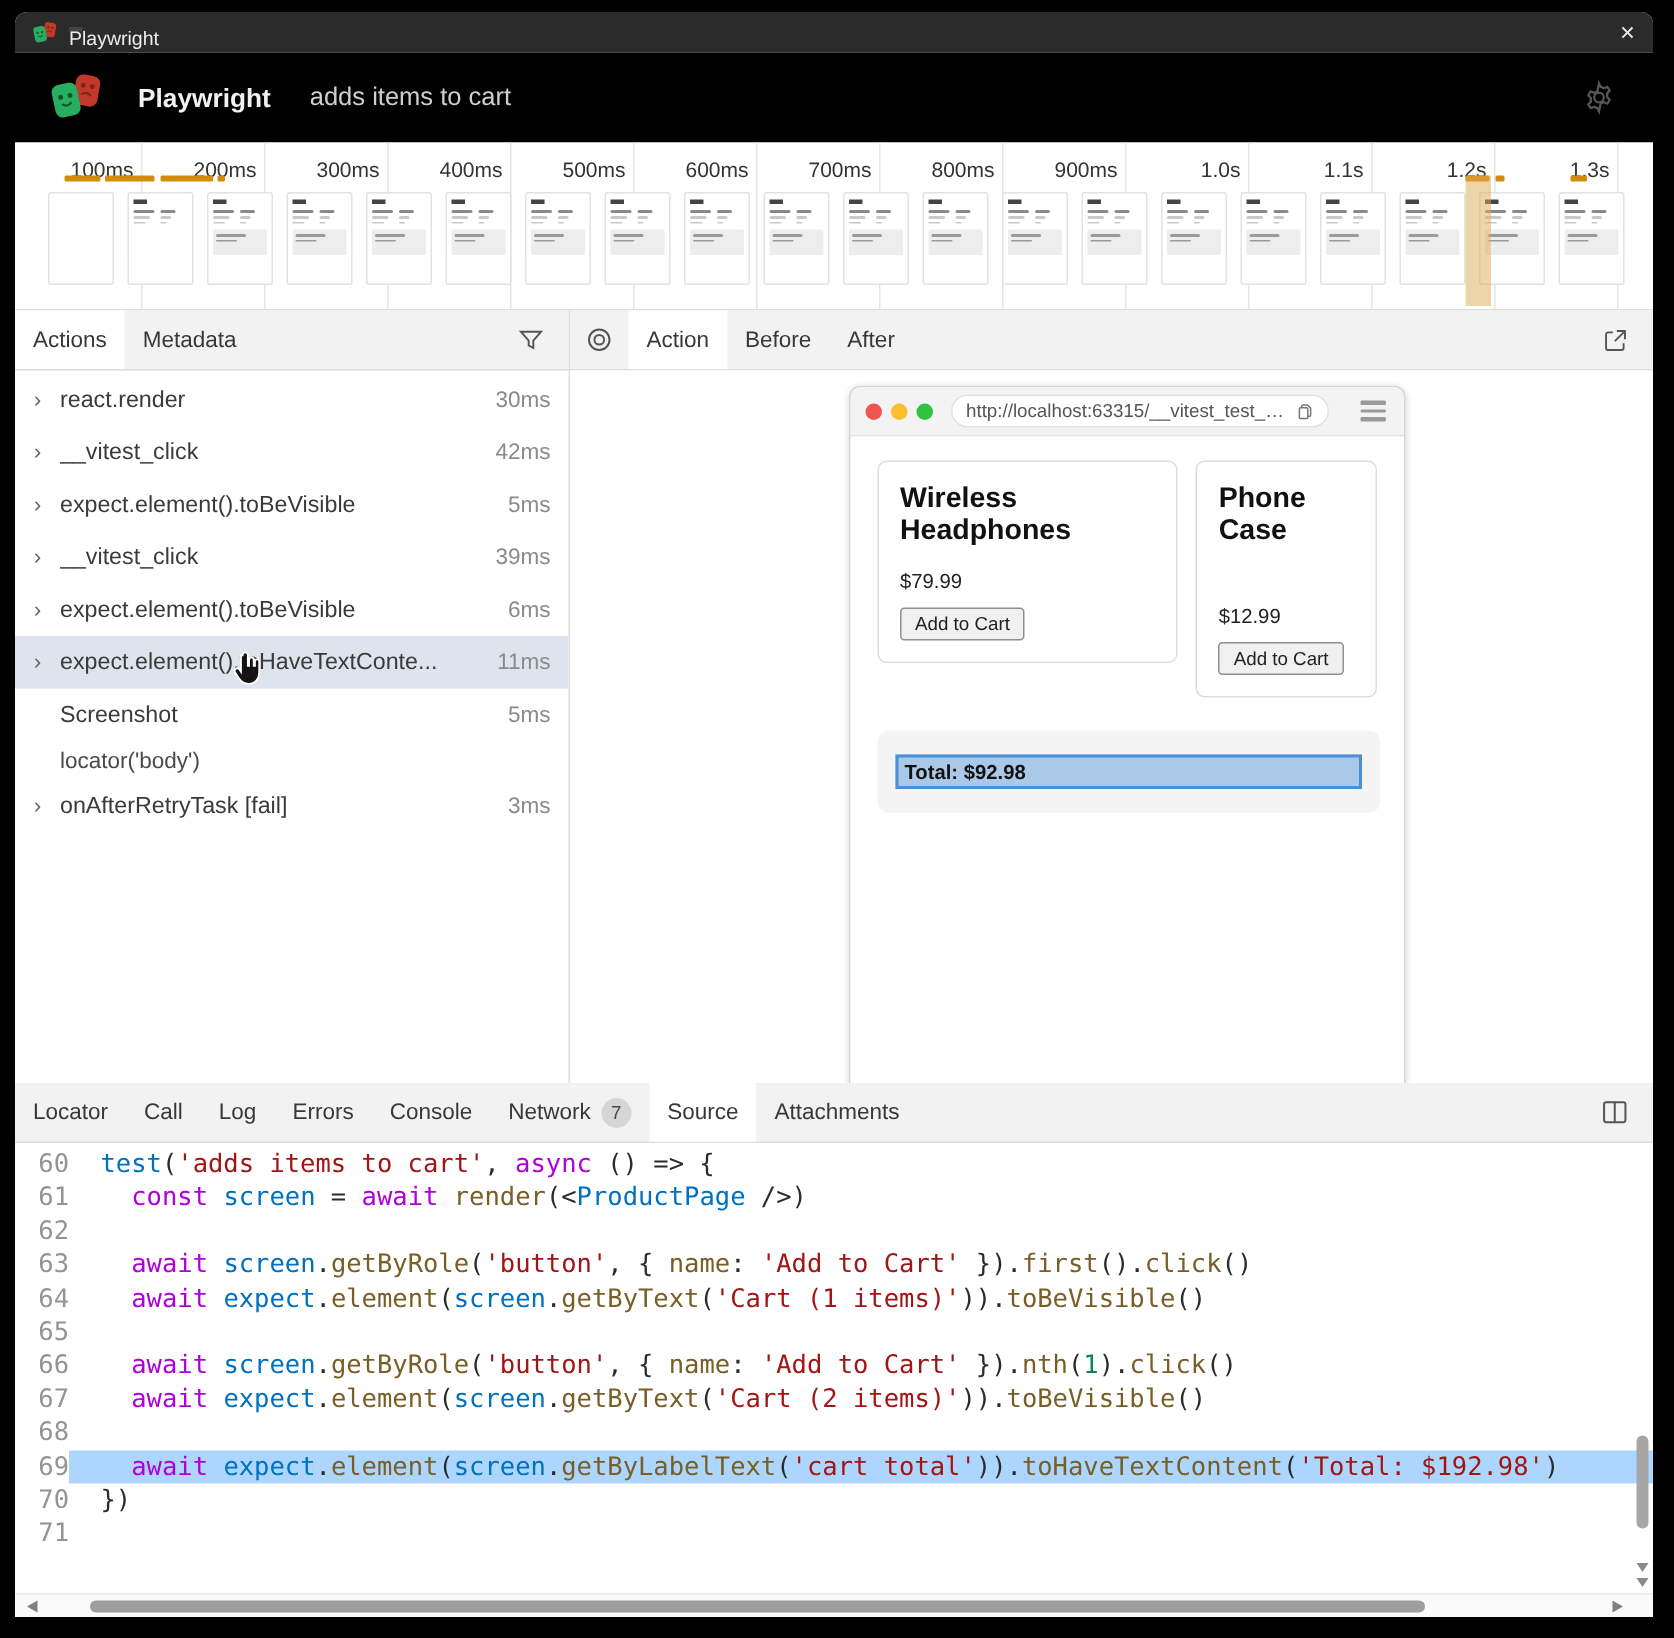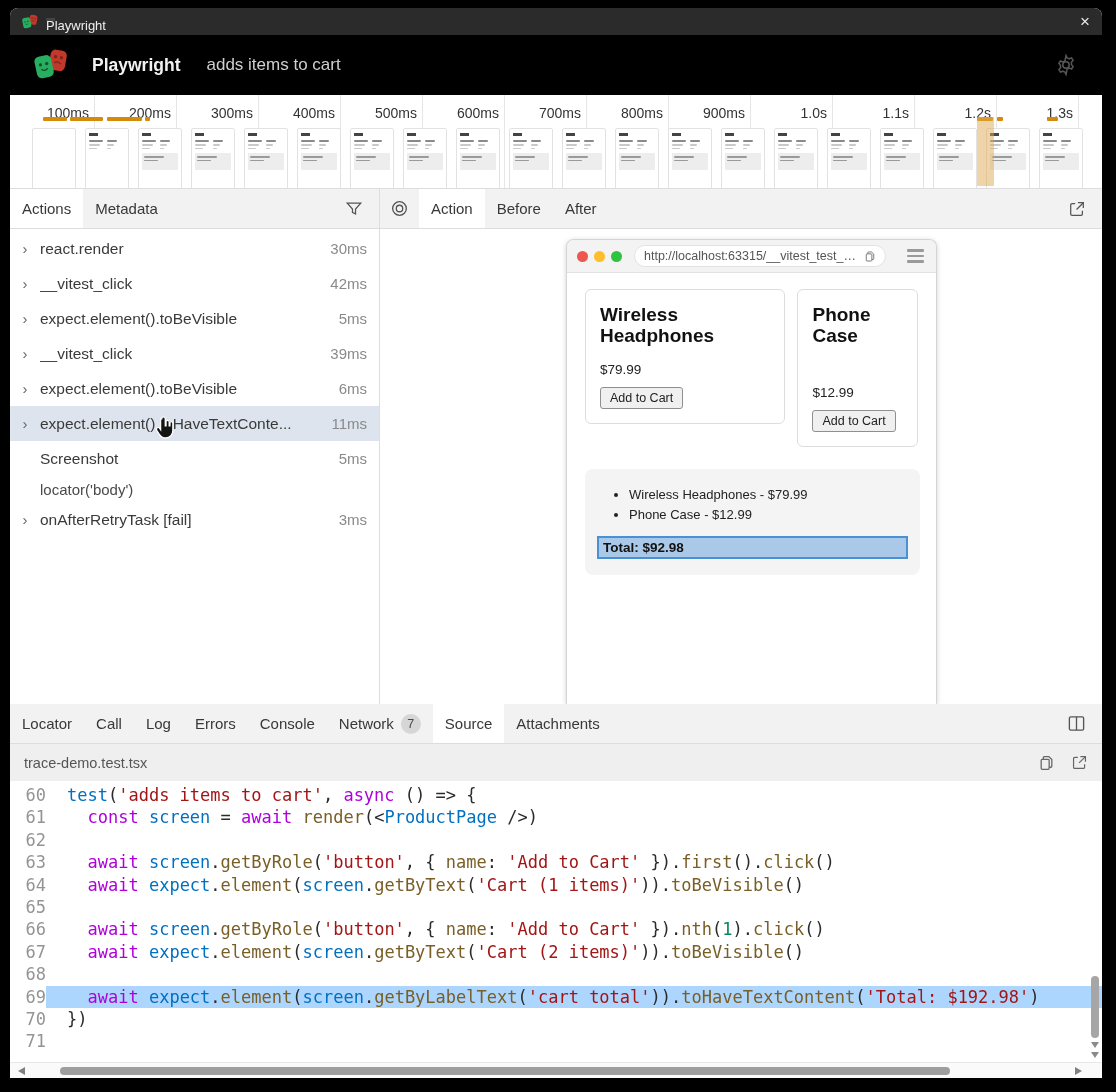--- a/index.html
+++ b/index.html
@@ -19,21 +19,21 @@
   .titlebar .masks{width:16px;height:16px;margin-right:8px}
   .titlebar .t-title{color:#ededed;font-size:13px}
   .titlebar .close{margin-left:auto;color:#e8e8e8;font-size:17px;line-height:1;cursor:default}
   
   .header{height:60px;background:#000;display:flex;align-items:center;padding:0 24px;flex:none}
   .header .masks{width:34px;height:34px;margin-right:24px}
   .header .app{color:#f2f2f2;font-size:17.5px;font-weight:bold;margin-right:26px}
   .header .test{color:#cfcfcf;font-size:17px}
   .header .gear{margin-left:auto;width:24px;height:24px}
   
-  .timeline{height:94px;background:#fff;border-bottom:1px solid #ddd;position:relative;flex:none;overflow:hidden}
+  .timeline{height:112px;background:#fff;border-bottom:1px solid #ddd;position:relative;flex:none;overflow:hidden}
   .tick-line{position:absolute;top:0;bottom:0;width:1px;background:#e6e6e6}
   .tick-label{position:absolute;top:10px;font-size:14px;color:#333;transform:translateX(-100%);padding-right:5px;white-space:nowrap}
   .dur-mark{position:absolute;top:22px;height:4px;background:var(--accent);border-radius:1px}
   .band{position:absolute;top:22px;bottom:2px;background:rgba(223,169,84,.5);z-index:3}
   .thumb{position:absolute;top:33px;width:44px;height:62px;background:#fff;border:1px solid #e2e2e2;
     border-radius:2px;padding:4px 3px;z-index:2}
   .t-title{width:9px;height:3px;background:#444;margin-bottom:4px}
   .t-cards{display:flex;gap:4px}
   .t-col{display:flex;flex-direction:column;gap:2px}
   .t-bar{height:2px;background:#8a8a8a;border-radius:1px}
@@ -671,24 +671,20 @@
                   <div class="p-price">$79.99</div>
                   <button class="p-btn">Add to Cart</button>
                 </div>
                 <div class="p-card c1">
                   <div class="p-name">Phone Case</div>
                   <div class="p-price">$12.99</div>
                   <button class="p-btn">Add to Cart</button>
                 </div>
               </div>
             <div class="cart">
-              <ul id="cart-list">
-                  <li>Wireless Headphones - $79.99</li>
-                  <li>Phone Case - $12.99</li>
-                </ul>
               <div class="cart-total">Total: $92.98</div>
             </div>
           </div>
         </div>
       </div>
     </div>
   </div>
 
   <div class="bottom">
     <div class="tabbar">
@@ -718,34 +714,20 @@
           <div class="tab">
             <span>Attachments</span>
           </div>
         </div>
       <div class="bar-icon right">
         <svg width="19" height="19" viewBox="0 0 20 20" fill="none" stroke="#555" stroke-width="1.4">
           <rect x="2.5" y="3" width="15" height="14" rx="1.5"></rect>
             <path d="M10 3v14"></path>
         </svg>
       </div>
-    </div>
-    <div class="filebar">
-      <span>trace-demo.test.tsx</span>
-      <span class="f-icons">
-        <svg width="17" height="18" viewBox="0 0 16 16" fill="none" stroke="#666" stroke-width="1.2">
-          <path d="M5 4.5V3a1 1 0 0 1 1-1h4.2L13 4.8V11a1 1 0 0 1-1 1h-1.5"></path>
-          <rect x="3" y="4.5" width="7.5" height="9.5" rx="1"></rect>
-        </svg>
-        <svg width="17" height="17" viewBox="0 0 20 20" fill="none" stroke="#666" stroke-width="1.4">
-          <path d="M8 4H4.5A1.5 1.5 0 0 0 3 5.5v10A1.5 1.5 0 0 0 4.5 17h10a1.5 1.5 0 0 0 1.5-1.5V12"></path>
-          <path d="M11 3h6v6"></path>
-            <path d="M17 3l-7.5 7.5"></path>
-        </svg>
-      </span>
     </div>
     <div class="code-wrap">
       <div class="code-lines" id="code-lines">
           <div class="code-line"><span class="gutter">60</span><span class="code-txt"><span class="tk-var">test</span><span class="tk-plain">(</span><span class="tk-str">'adds items to cart'</span><span class="tk-plain">, </span><span class="tk-kw">async</span><span class="tk-plain"> () =&gt; {</span></span></div>
           <div class="code-line"><span class="gutter">61</span><span class="code-txt"><span class="tk-plain">  </span><span class="tk-kw">const</span><span class="tk-plain"> </span><span class="tk-var">screen</span><span class="tk-plain"> = </span><span class="tk-kw">await</span><span class="tk-plain"> </span><span class="tk-fn">render</span><span class="tk-plain">(&lt;</span><span class="tk-var">ProductPage</span><span class="tk-plain"> /&gt;)</span></span></div>
           <div class="code-line"><span class="gutter">62</span><span class="code-txt"></span></div>
           <div class="code-line"><span class="gutter">63</span><span class="code-txt"><span class="tk-plain">  </span><span class="tk-kw">await</span><span class="tk-plain"> </span><span class="tk-var">screen</span><span class="tk-plain">.</span><span class="tk-fn">getByRole</span><span class="tk-plain">(</span><span class="tk-str">'button'</span><span class="tk-plain">, { </span><span class="tk-fn">name</span><span class="tk-plain">: </span><span class="tk-str">'Add to Cart'</span><span class="tk-plain"> }).</span><span class="tk-fn">first</span><span class="tk-plain">().</span><span class="tk-fn">click</span><span class="tk-plain">()</span></span></div>
           <div class="code-line"><span class="gutter">64</span><span class="code-txt"><span class="tk-plain">  </span><span class="tk-kw">await</span><span class="tk-plain"> </span><span class="tk-var">expect</span><span class="tk-plain">.</span><span class="tk-fn">element</span><span class="tk-plain">(</span><span class="tk-var">screen</span><span class="tk-plain">.</span><span class="tk-fn">getByText</span><span class="tk-plain">(</span><span class="tk-str">'Cart (1 items)'</span><span class="tk-plain">)).</span><span class="tk-fn">toBeVisible</span><span class="tk-plain">()</span></span></div>
           <div class="code-line"><span class="gutter">65</span><span class="code-txt"></span></div>
           <div class="code-line"><span class="gutter">66</span><span class="code-txt"><span class="tk-plain">  </span><span class="tk-kw">await</span><span class="tk-plain"> </span><span class="tk-var">screen</span><span class="tk-plain">.</span><span class="tk-fn">getByRole</span><span class="tk-plain">(</span><span class="tk-str">'button'</span><span class="tk-plain">, { </span><span class="tk-fn">name</span><span class="tk-plain">: </span><span class="tk-str">'Add to Cart'</span><span class="tk-plain"> }).</span><span class="tk-fn">nth</span><span class="tk-plain">(</span><span class="tk-num">1</span><span class="tk-plain">).</span><span class="tk-fn">click</span><span class="tk-plain">()</span></span></div>

